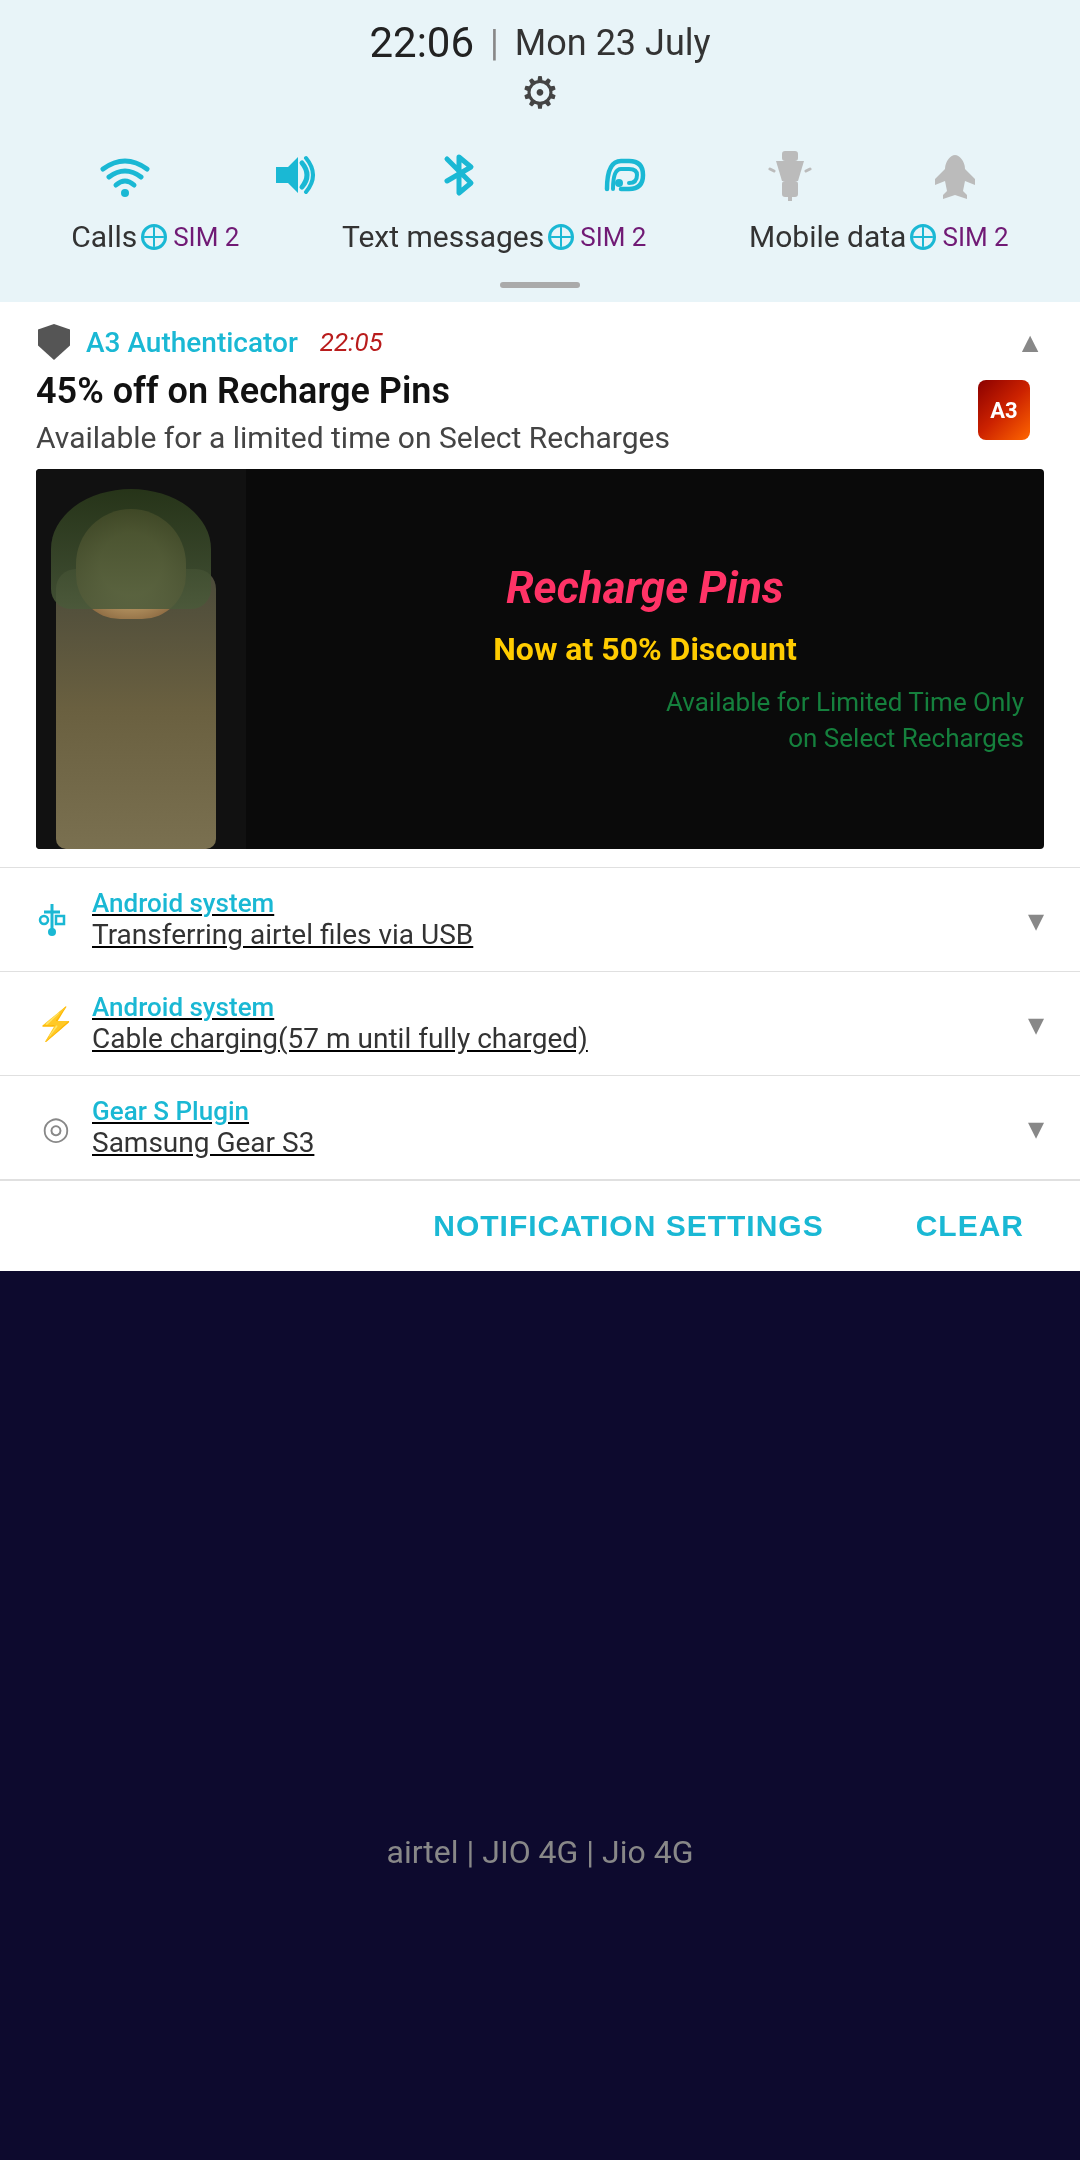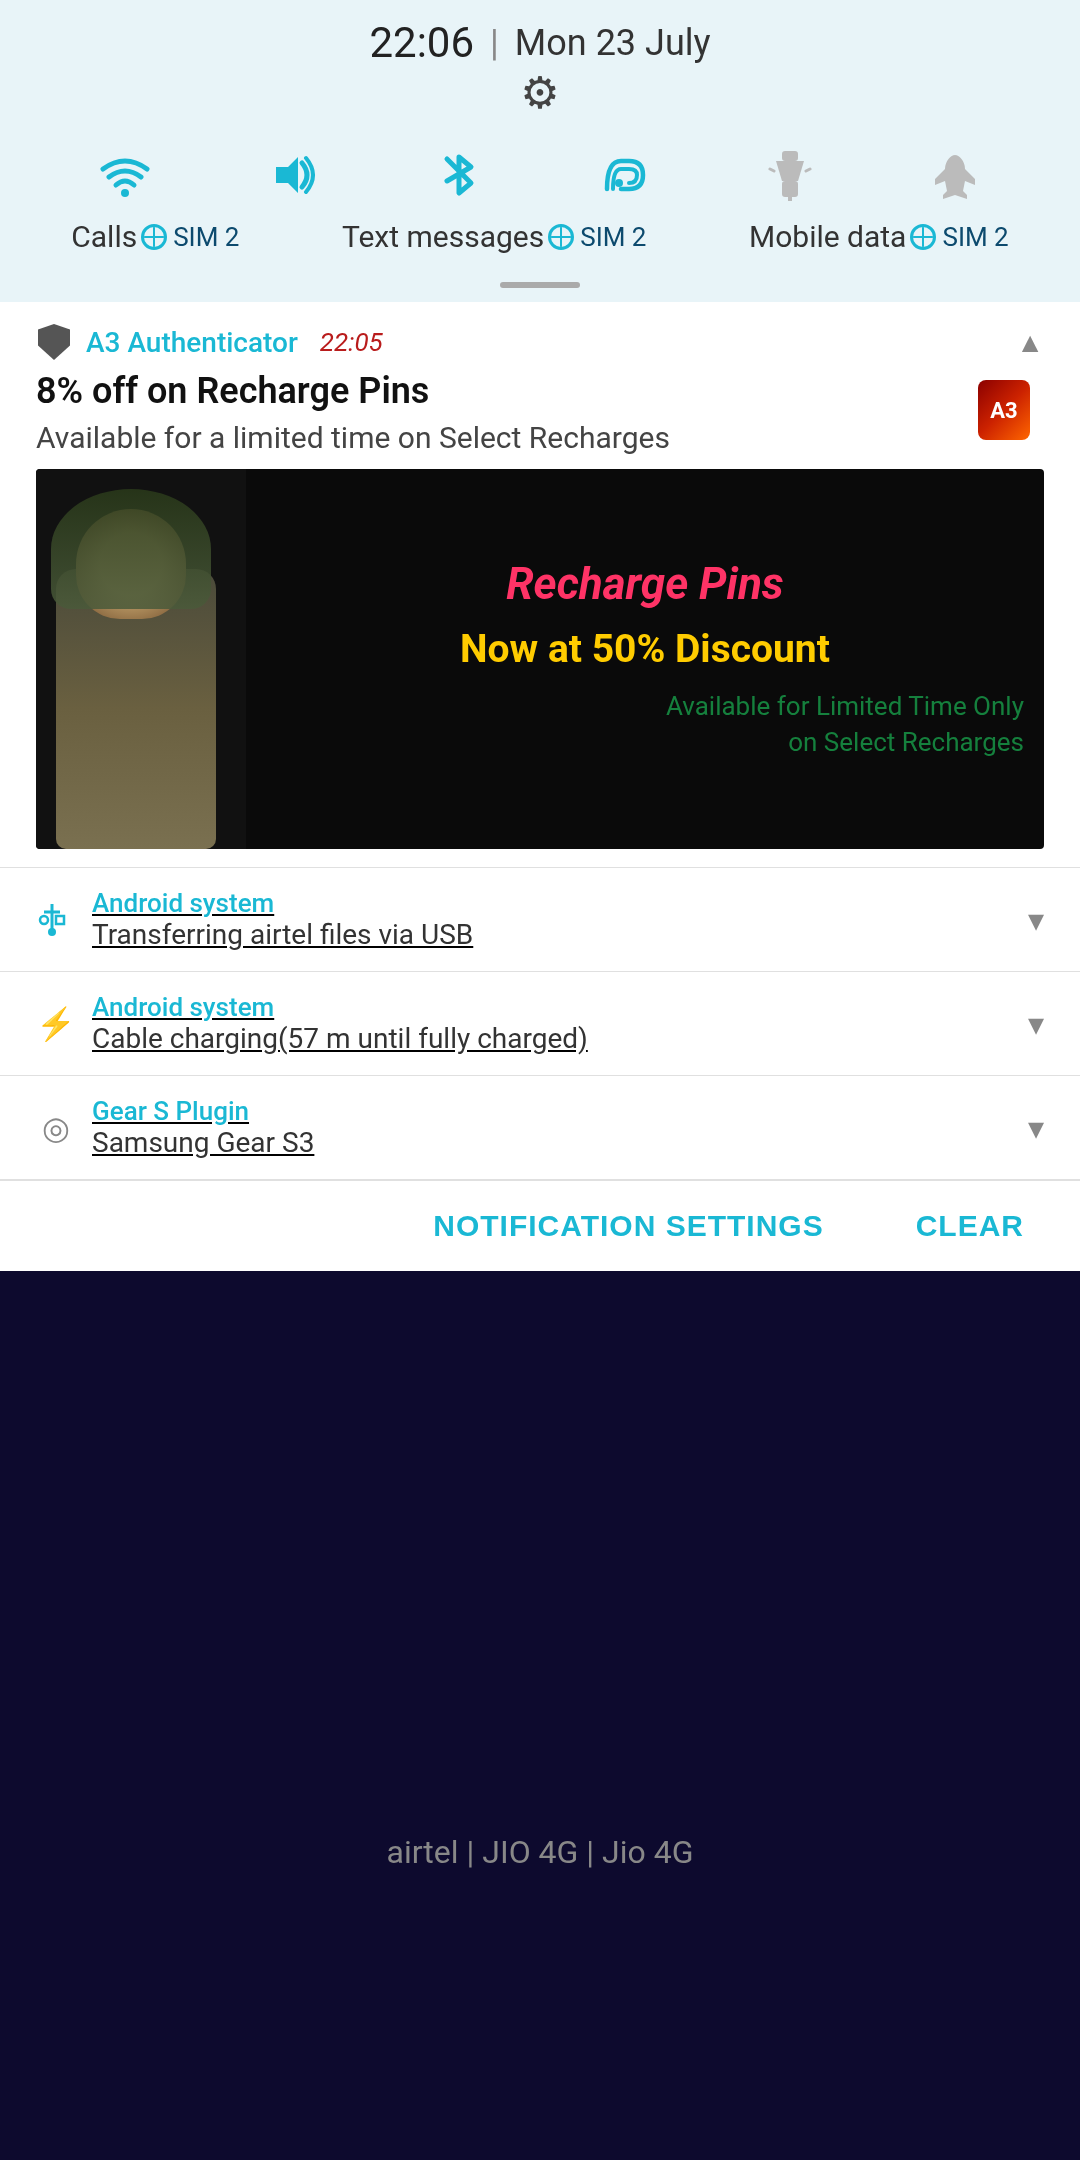--- a/index.html
+++ b/index.html
@@ -94,21 +94,21 @@
       font-size: 30px;
       color: #333;
       font-weight: 400;
     }
 
     .sim-item-sub {
       display: flex;
       align-items: center;
       gap: 6px;
       font-size: 26px;
-      color: #0c4a6e;
+      color: #701a75;
     }
 
     .sim-globe-icon {
       width: 26px;
       height: 26px;
       border-radius: 50%;
       border: 3px solid #1ab8d4;
       display: inline-flex;
       align-items: center;
       justify-content: center;
@@ -241,21 +241,21 @@
 
     .promo-title {
       font-size: 44px;
       font-weight: 700;
       color: #ff3366;
       text-align: center;
       font-style: italic;
     }
 
     .promo-discount {
-      font-size: 39px;
+      font-size: 32px;
       color: #ffcc00;
       font-weight: 700;
       text-align: center;
     }
 
     .promo-subtitle {
       font-size: 26px;
       color: #15803d;
       text-align: right;
       line-height: 1.4;
@@ -459,21 +459,21 @@
   <div class="notification-card">
     <div class="notification-header">
       <div class="notif-app-icon">
         <div class="shield-icon"></div>
       </div>
       <span class="notif-app-name">A3 Authenticator</span>
       <span class="notif-time">22:05</span>
       <span class="notif-expand-icon">▲</span>
     </div>
     <div style="position:relative;">
-      <div class="notif-title">8% off on Recharge Pins</div>
+      <div class="notif-title">45% off on Recharge Pins</div>
       <div class="notif-body">Available for a limited time on Select Recharges</div>
       <div class="a3-logo">A3</div>
     </div>
 
     <div class="promo-image">
 
       <div style="width:210px; height:100%; background:#111; position:relative; overflow:hidden; flex-shrink:0;">
 
         <div style="position:absolute; bottom:0; left:20px; width:160px; height:280px; background:linear-gradient(180deg,#4a4a3a,#6a6040,#7a7050); border-radius:20px 20px 10px 10px;"></div>
 

